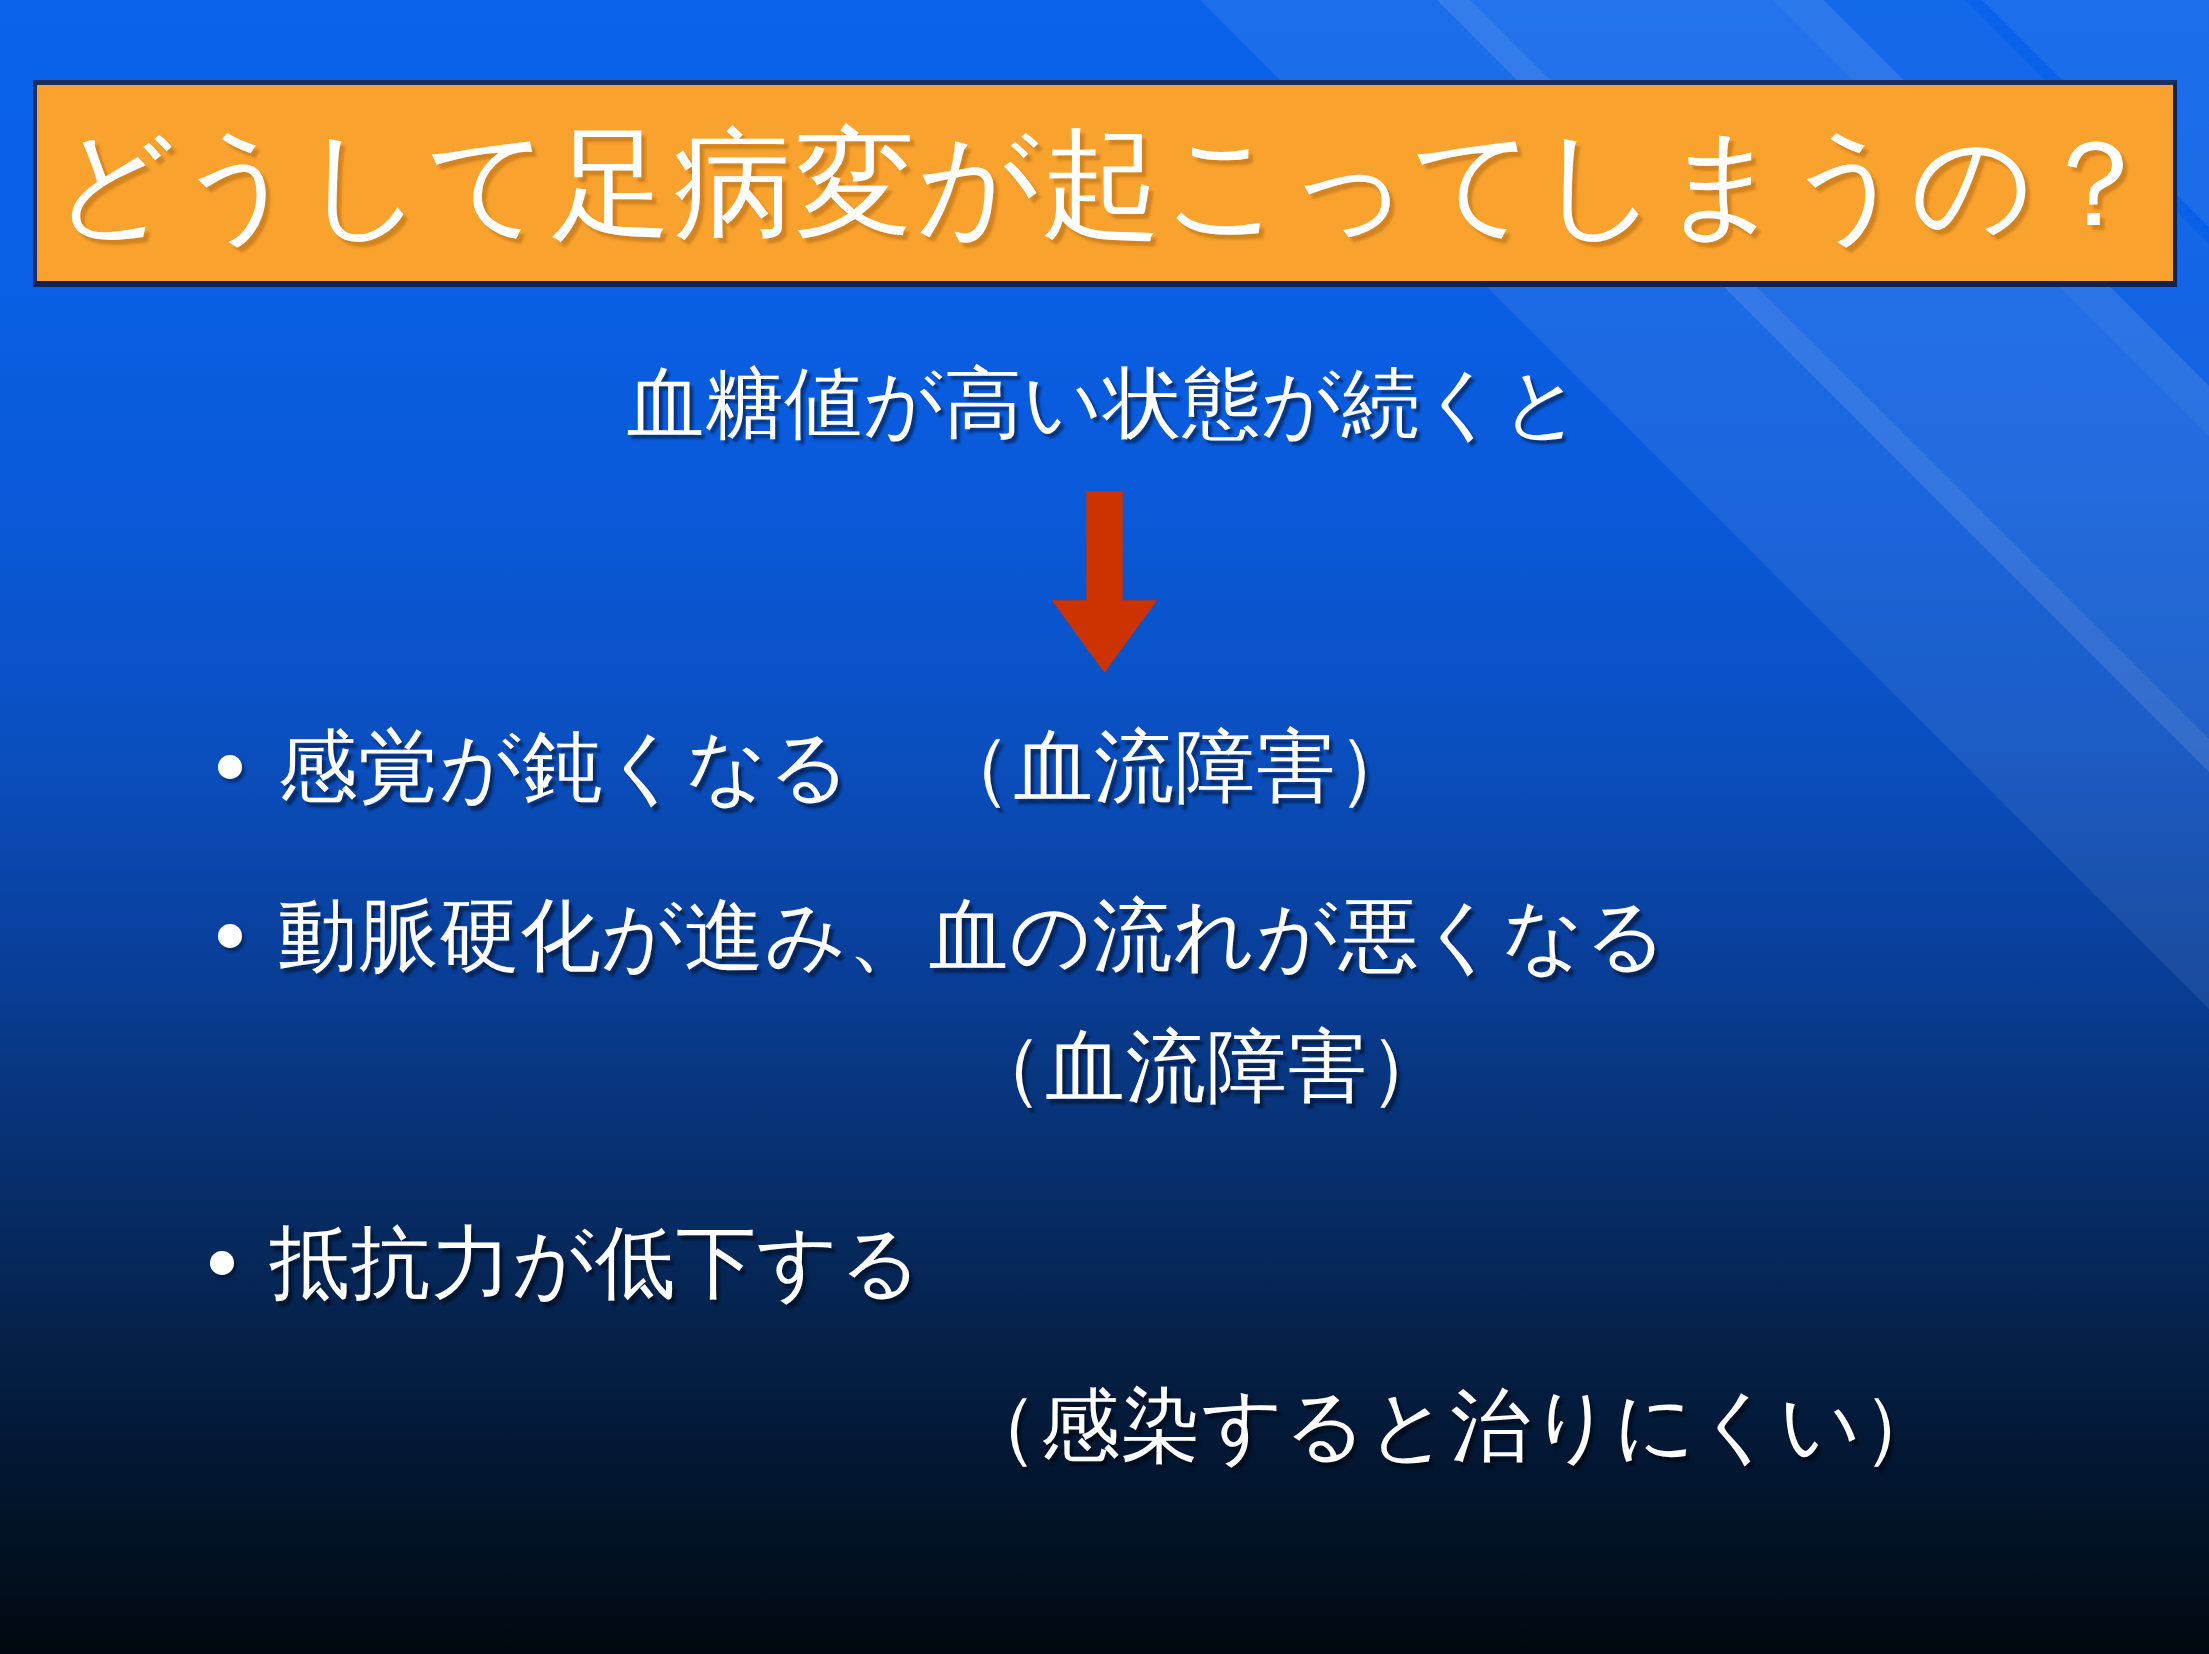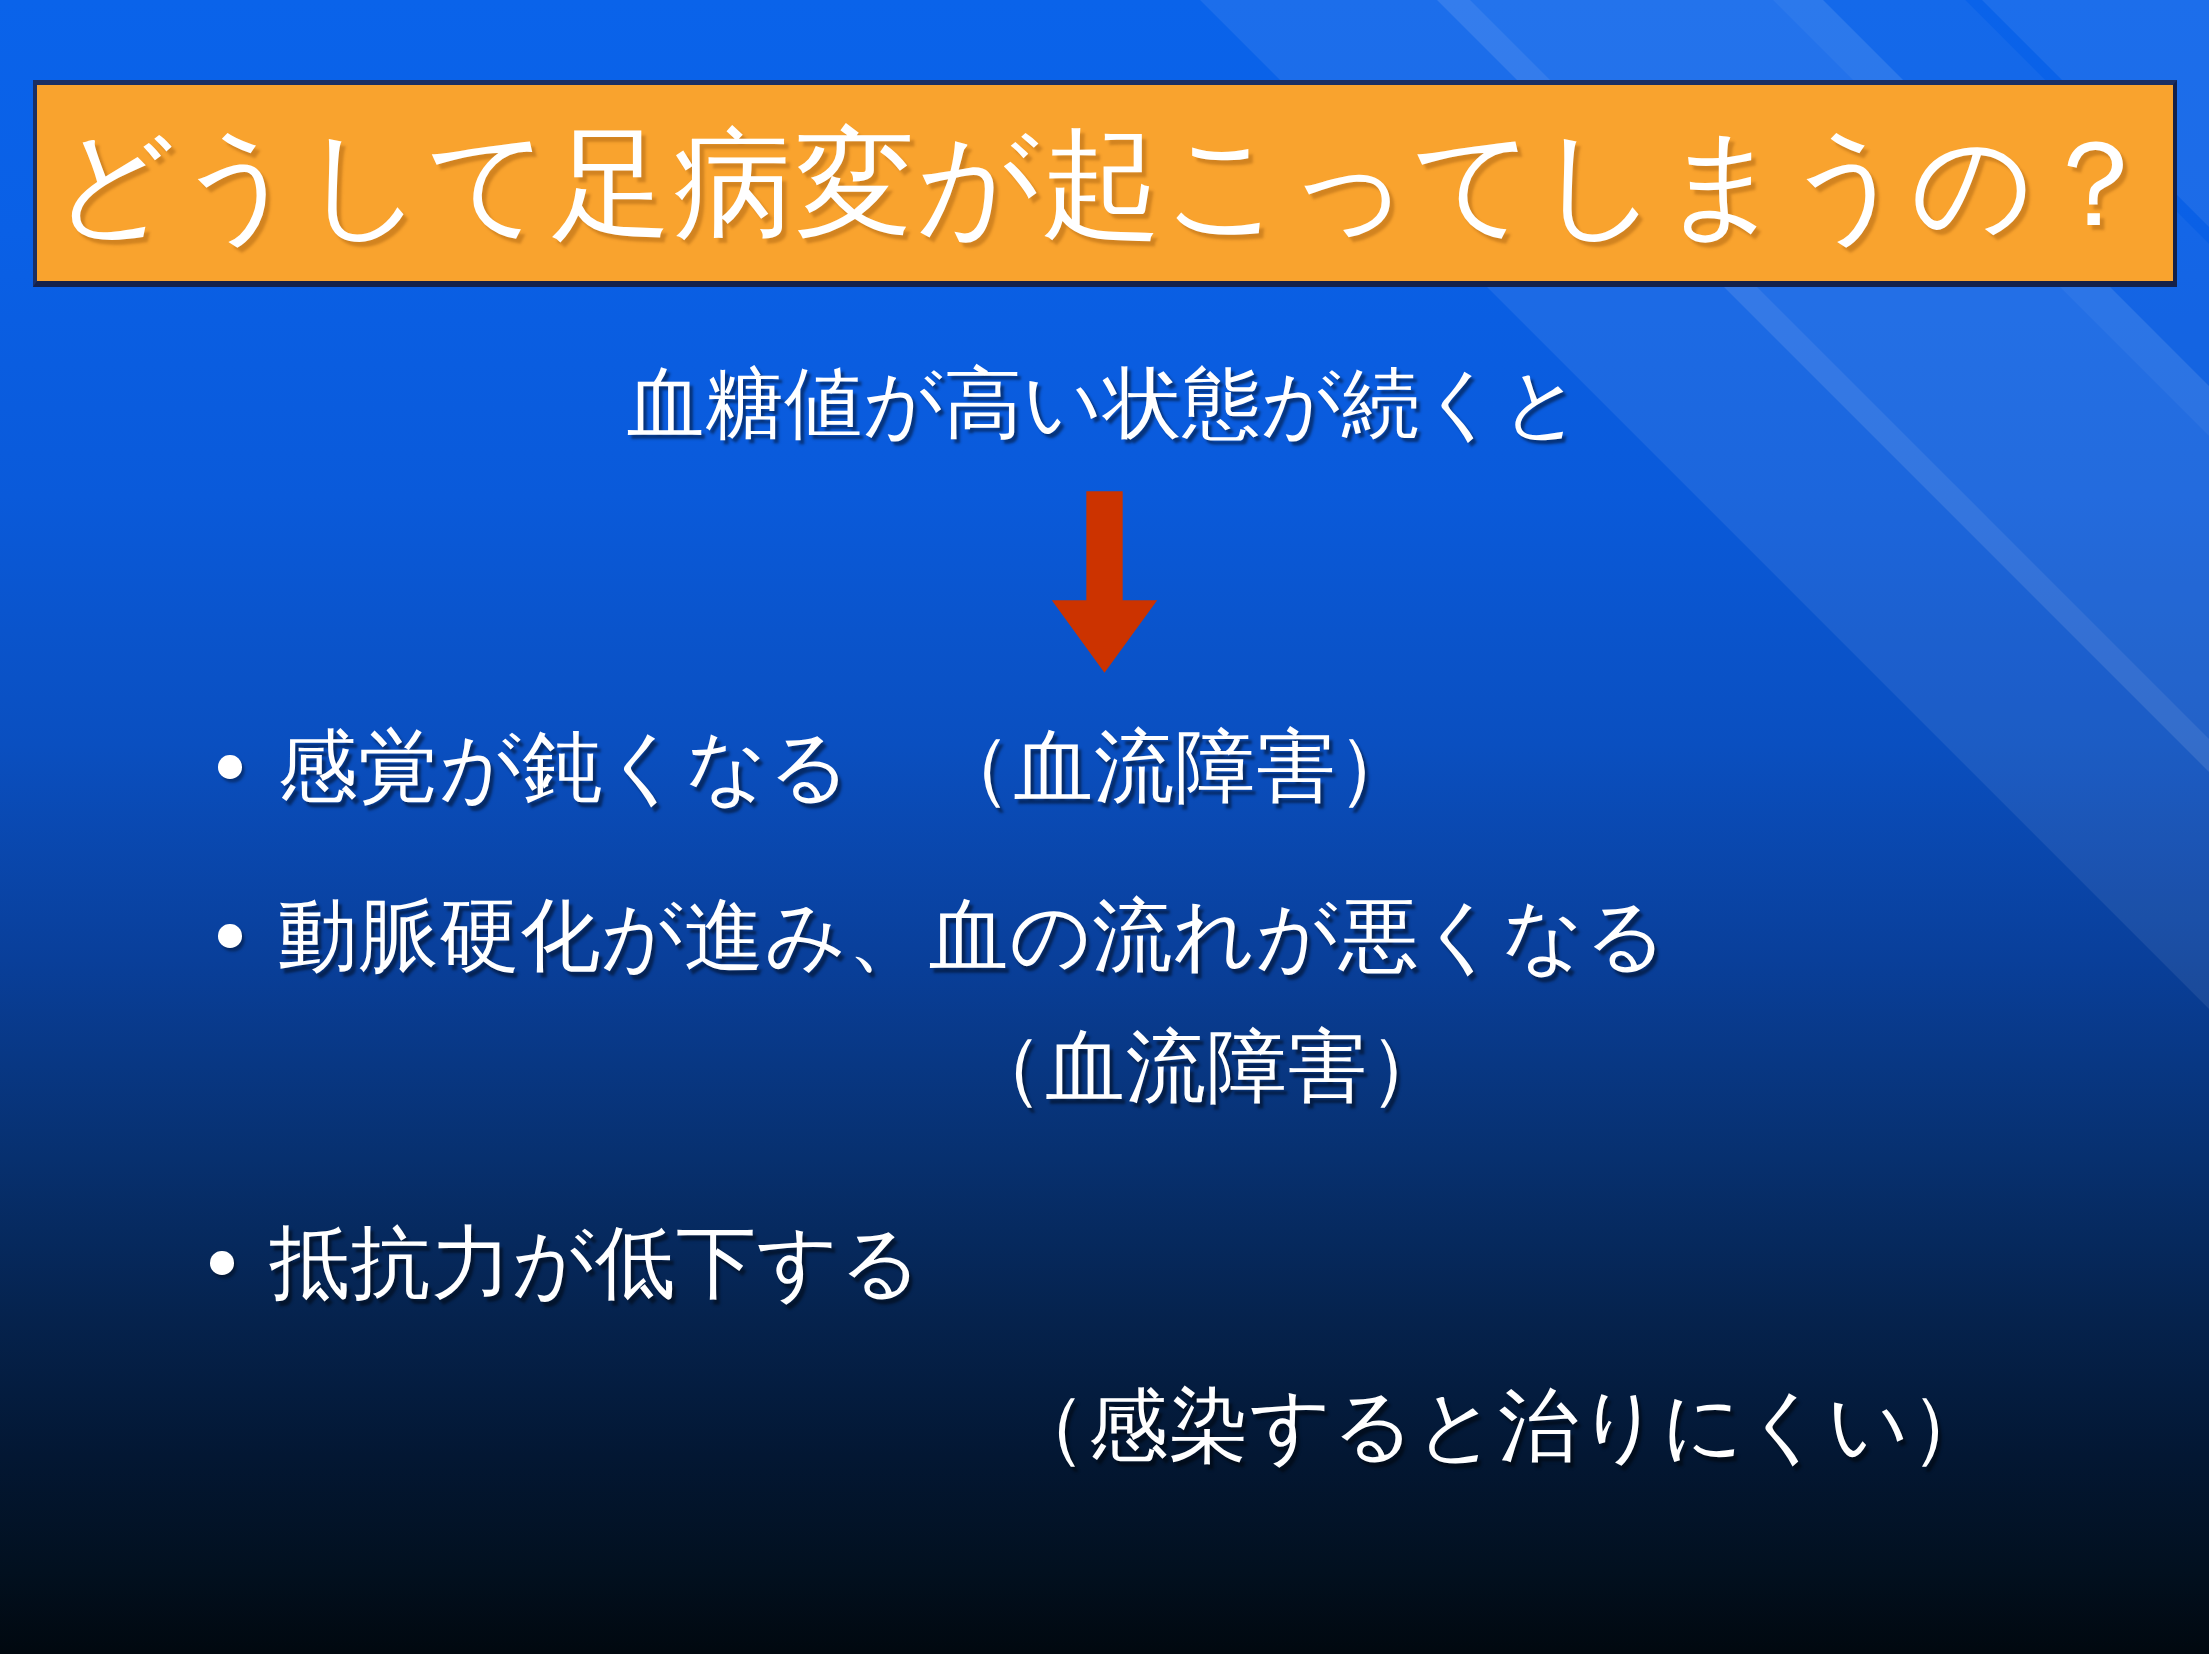--- a/index.html
+++ b/index.html
@@ -107,21 +107,21 @@
     background:#ffffff;
     margin-right:36px;
     flex:0 0 auto;
     box-shadow:2.7px 3.6px 2.7px rgba(0,0,0,0.35);
   }
 
   #b1{ left:218px; top:727px; }
   #b2{ left:218px; top:896px; }
   #sub2{ left:964px; top:1027px; }
   #b3{ left:210px; top:1223px; }
-  #sub3{ left:959px; top:1386px;margin-left:48px; }
+  #sub3{ left:959px; top:1386px; }
 </style>
 </head>
 <body>
 
 <div id="slide">
 
   <div id="stripes">
     <div class="stripe" style="left:509px;  top:-691px; width:191px; height:3000px;"></div>
     <div class="stripe bright" style="left:746px;  top:-691px; width:273px; height:3000px;"></div>
     <div class="stripe dim" style="left:1082px; top:-691px; width:136px; height:3000px;"></div>

